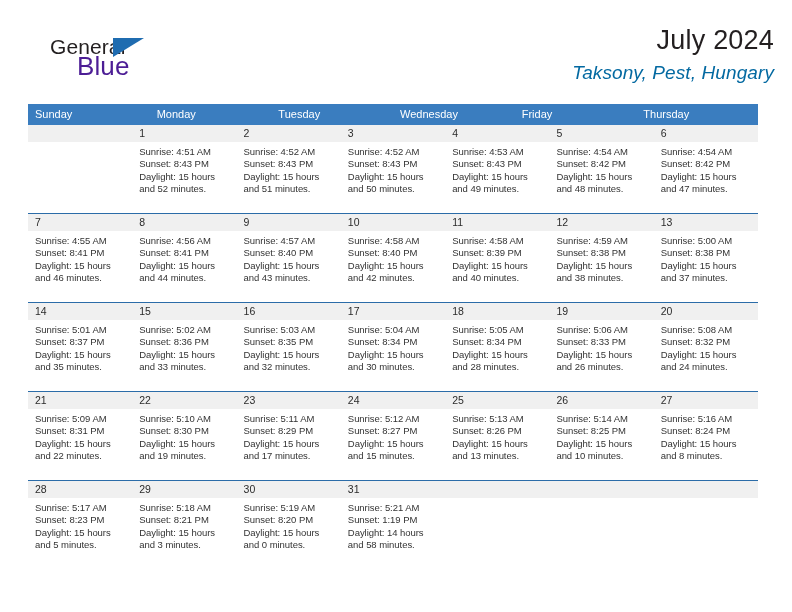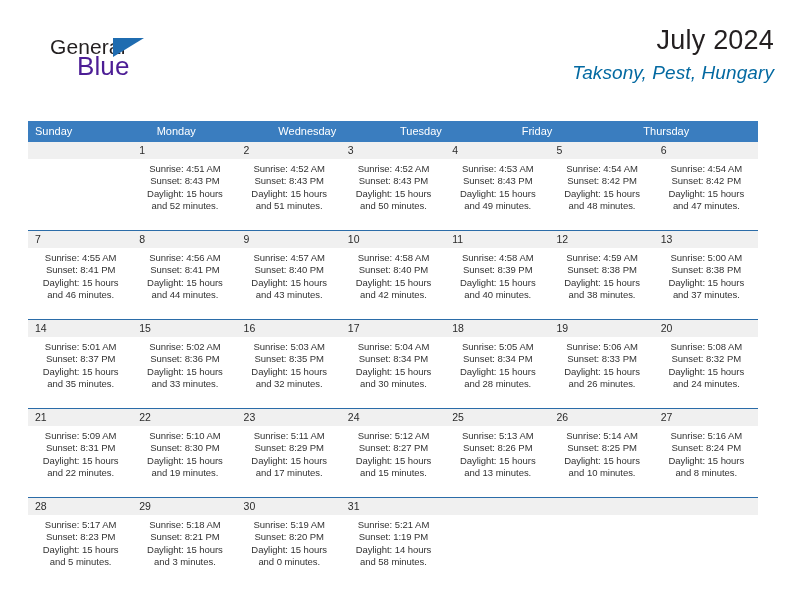--- a/index.html
+++ b/index.html
@@ -90,21 +90,20 @@
     letter-spacing: 0.1px;
     font-style: italic;
   }
 
   
   .calendar {
     position: absolute;
     left: 28px;
     top: 104px;
     width: 730px;
-    margin-top: 17px;
   }
 
   .weekday-row {
     display: flex;
     width: 730px;
     height: 21px;
     background: #3a7dbf;
   }
   .weekday-cell {
     flex: 1 1 0;
@@ -146,21 +145,20 @@
     display: flex;
     width: 730px;
     height: 71px;
     background: #ffffff;
   }
   .body-cell {
     flex: 1 1 0;
     min-width: 0;
     padding: 4px 6px 0 7px;
     box-sizing: border-box;
-    text-align: center;
   }
   .body-line {
     font-size: 9.5px;
     line-height: 12.4px;
     color: #333333;
     white-space: nowrap;
     letter-spacing: -0.05px;
   }
 </style>
 </head>
@@ -180,22 +178,22 @@
       <div class="cal-title">July 2024</div>
       <div class="cal-subtitle">Taksony, Pest, Hungary</div>
     </div>
 
   </div>
 
   <div class="calendar">
     <div class="weekday-row" id="weekday-row">
         <div class="weekday-cell">Sunday</div>
         <div class="weekday-cell">Monday</div>
+        <div class="weekday-cell">Tuesday</div>
         <div class="weekday-cell">Wednesday</div>
-        <div class="weekday-cell">Tuesday</div>
         <div class="weekday-cell">Friday</div>
         <div class="weekday-cell">Thursday</div>
       </div>
     <div id="weeks-container">
         <div class="week">
           <div class="week-dates">
             <div class="date-cell"></div>
             <div class="date-cell">1</div>
             <div class="date-cell">2</div>
             <div class="date-cell">3</div>

